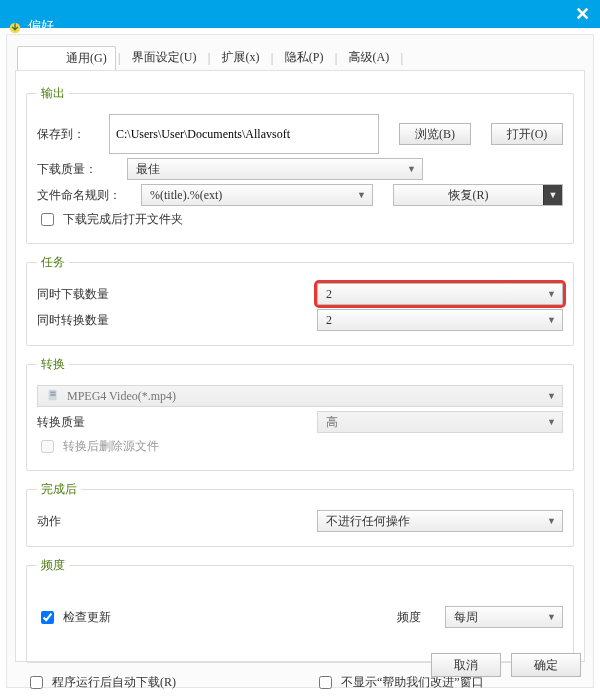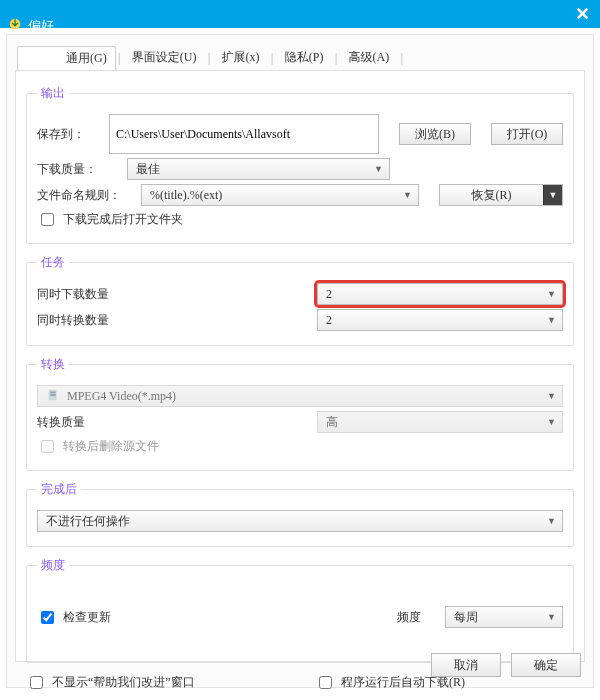--- a/index.html
+++ b/index.html
@@ -11,21 +11,21 @@
     overflow: hidden;
   }
   .titlebar {
     height: 28px;
     background: #00a2e8;
     color: #fff;
     display: flex; align-items: center; justify-content: space-between;
     padding: 0 10px 0 8px;
     font-size: 13px;
   }
-  .title-left { display: flex; align-items: flex-start; gap: 6px; margin-top: 24px; }
+  .title-left { display: flex; align-items: flex-end; gap: 6px; margin-top: 24px; }
   .title-icon {
     width: 14px; height: 14px;
     display:inline-block;
   }
   .close-x { font-size: 18px; font-weight: bold; line-height: 1; cursor: pointer; }
   .content {
     background: #fbfbfb;
     border: 1px solid #e6e6e6;
     margin: 6px;
     padding: 6px 8px 10px 8px;
@@ -60,21 +60,21 @@
   }
   fieldset.grp {
     border: 1px solid #dedede;
     margin: 6px 0 10px 0;
     padding: 8px 10px 10px 10px;
     border-radius: 2px;
   }
   fieldset.grp > legend {
     font-family: SimSun, serif;
     padding: 0 4px;
-    color: #8b5cf6;
+    color: #4d7c0f;
   }
   .row { display: flex; align-items: center; margin: 4px 0; gap: 20px; }
   .lbl { font-family: SimSun, serif; min-width: 70px; }
   .lbl.wide { min-width: 82px; }
   .in {
     height: 40px;
     border: 1px solid #bdbdbd;
     background: #fff;
     box-sizing: border-box;
     padding: 0 6px;
@@ -170,32 +170,32 @@
     <fieldset class="grp">
       <legend>输出</legend>
       <div class="row">
         <span class="lbl" style="min-width:52px">保存到：</span>
         <input class="in" style="flex: 1 1 0%;" value="C:\Users\User\Documents\Allavsoft">
         <div class="btn">浏览(B)</div>
         <div class="btn">打开(O)</div>
       </div>
       <div class="row">
         <span class="lbl">下载质量：</span>
-        <div class="sel" style="width:263px">
+        <div class="sel" style="width:296px">
           <span>最佳</span>
           <span class="caret">▼</span>
         </div>
       </div>
       <div class="row">
         <span class="lbl wide">文件命名规则：</span>
         <div class="sel" style="flex:1;min-width:230px">
           <span>%(title).%(ext)</span>
           <span class="caret">▼</span>
         </div>
-        <div class="sel dark-caret-bar" style="width:124px;justify-content:center;padding-left:0">
+        <div class="sel dark-caret-bar" style="width:170px;justify-content:center;padding-left:0">
           <span style="flex:1;text-align:center">恢复(R)</span>
           <span class="caret-bar">▼</span>
         </div>
       </div>
       <div class="row">
         <label class="chk">
           <input type="checkbox" style="">
           <span>下载完成后打开文件夹</span>
         </label>
       </div>
@@ -247,20 +247,21 @@
         <label class="chk disabled">
           <input type="checkbox" disabled="" style="">
           <span>转换后删除源文件</span>
         </label>
       </div>
     </fieldset>
 
     <fieldset class="grp">
       <legend>完成后</legend>
       <div class="row">
+        <span class="lbl" style="min-width:260px">动作</span>
         <div class="sel" style="flex:1">
           <span>不进行任何操作</span>
           <span class="caret">▼</span>
         </div>
       </div>
     </fieldset>
 
     <fieldset class="grp">
       <legend>频度</legend>
       <div class="row" style="margin:24px 0;">
@@ -273,27 +274,27 @@
           <span>每周</span>
           <span class="caret">▼</span>
         </div>
       </div>
     </fieldset>
 
     <div class="two-col" style="margin-top:4px">
       <div class="col">
         <label class="chk">
           <input type="checkbox" style="">
-          <span>不显示“帮助我们改进”窗口</span>
+          <span>程序运行后自动下载(R)</span>
         </label>
       </div>
       <div class="col">
         <label class="chk">
           <input type="checkbox" style="">
-          <span>程序运行后自动下载(R)</span>
+          <span>不显示“帮助我们改进”窗口</span>
         </label>
       </div>
     </div>
 
     <div class="row" style="margin-top:28px">
       <span class="lbl" style="min-width:62px">下载速度：</span>
       <input class="in" style="width: 100px; text-align: center;" value="0">
       <span style="font-family:Liberation Serif, serif">kb/s</span>
     </div>
 

